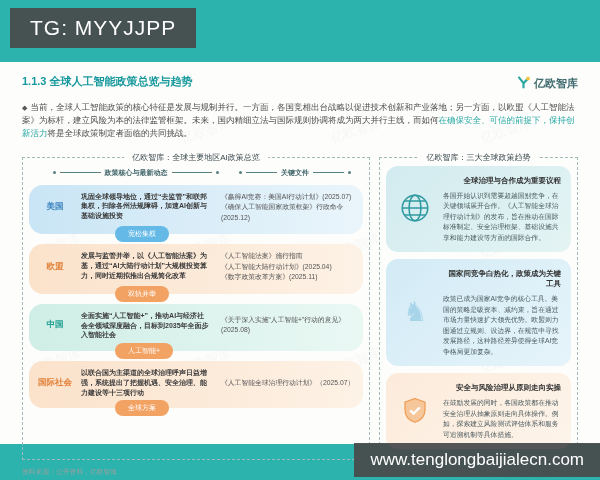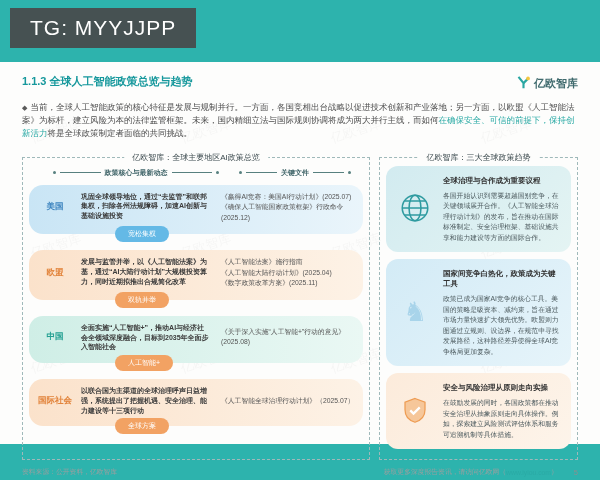--- a/index.html
+++ b/index.html
@@ -24,38 +24,38 @@
   .panel.left{width:348px;}
   .panel.right{flex:1;display:flex;flex-direction:column;gap:7px;padding-top:8px;}
   .panel-title{position:absolute;top:-6px;left:50%;transform:translateX(-50%);background:#fdfdfc;
                padding:0 8px;font-size:8px;font-weight:normal;color:#3c4a4e;white-space:nowrap;z-index:3;}
   .col-heads{display:flex;margin:0 0 7px;}
   .col-head{display:flex;align-items:center;gap:4px;font-size:7px;font-weight:bold;color:#3f6468;}
   .col-head.c1{width:198px;padding:0 8px 0 24px;box-sizing:border-box;}
   .col-head.c2{flex:1;padding:0 12px;}
   .ln{flex:1;height:1px;background:#57807f;}
   .dot{width:3px;height:3px;border-radius:50%;background:#57807f;flex:none;}
-  .rows{display:flex;flex-direction:column;gap:16px;}
+  .rows{display:flex;flex-direction:column;gap:10px;}
   .row{position:relative;display:flex;border-radius:14px;padding:7px 8px 11px 0;}
   .row .region{width:52px;flex:none;display:flex;align-items:center;justify-content:center;
                font-size:8.5px;font-weight:bold;text-align:center;}
   .row .desc{width:128px;flex:none;font-size:7px;font-weight:bold;color:#3c3c3c;line-height:1.4;}
   .row .docs{flex:1;padding:0 0 0 12px;font-size:6.8px;color:#555;line-height:1.55;align-self:center;}
   .pill{position:absolute;left:86px;bottom:-8px;padding:3px 13px;border-radius:9px;
         font-size:7px;color:#fff;z-index:2;white-space:nowrap;}
   .row.t-blue{background:linear-gradient(90deg,#c9e5f5,#eaf5fb);}
   .row.t-blue .region{color:#3f86c0;} .row.t-blue .pill{background:#64b9e6;}
   .row.t-orange{background:linear-gradient(90deg,#fbe2cb,#fdf2e6);}
   .row.t-orange .region{color:#e2843c;} .row.t-orange .pill{background:#f2a263;}
   .row.t-teal{background:linear-gradient(90deg,#cfeee6,#eaf8f4);}
   .row.t-teal .region{color:#23a092;} .row.t-teal .pill{background:#f2a263;}
   .tcard{position:relative;border-radius:12px;display:flex;padding:8px 10px 9px 6px;gap:5px;}
   .tcard .ticon{width:46px;flex:none;display:flex;align-items:center;justify-content:center;}
   .tbody{flex:1;}
-  .ttitle{font-size:7.5px;font-weight:bold;color:#333;margin:2px 0 5px;}
+  .ttitle{font-size:7.5px;font-weight:bold;color:#333;margin:2px 0 5px;text-align:right;}
   .ttext{font-size:6.8px;color:#4c5a5e;line-height:1.55;}
   .tcard.c-teal{background:linear-gradient(135deg,#d2ebf0,#e4f4f3);}
   .tcard.c-blue{background:linear-gradient(135deg,#d3ebf6,#e6f4fa);}
   .tcard.c-orange{background:linear-gradient(135deg,#fcebdb,#fdf4ea);}
   .knight{font-size:27px;color:#a8d4ea;line-height:1;}
   .footer{display:flex;justify-content:space-between;align-items:center;margin-top:7px;
           font-size:6.8px;color:#9a9f9f;}
   .footer .right{display:flex;align-items:center;}
   .footer a{color:#2aaaa5;text-decoration:none;}
   .pageno{margin-left:16px;font-size:7.5px;color:#8a8f8f;}
@@ -213,14 +213,15 @@
       <span class="source">资料来源：公开资料，亿欧智库</span>
       <span class="right">
         <span>获取更多深度报告资讯，请访问亿欧网（</span>
           <a href="#">www.iyiou.com</a>
           <span>）</span>
         <span class="pageno">5</span>
       </span>
     </div>
   </div>
 
+  <div class="site-badge">www.tenglongbaijialecn.com</div>
 
 </div>
 
 </body></html>

